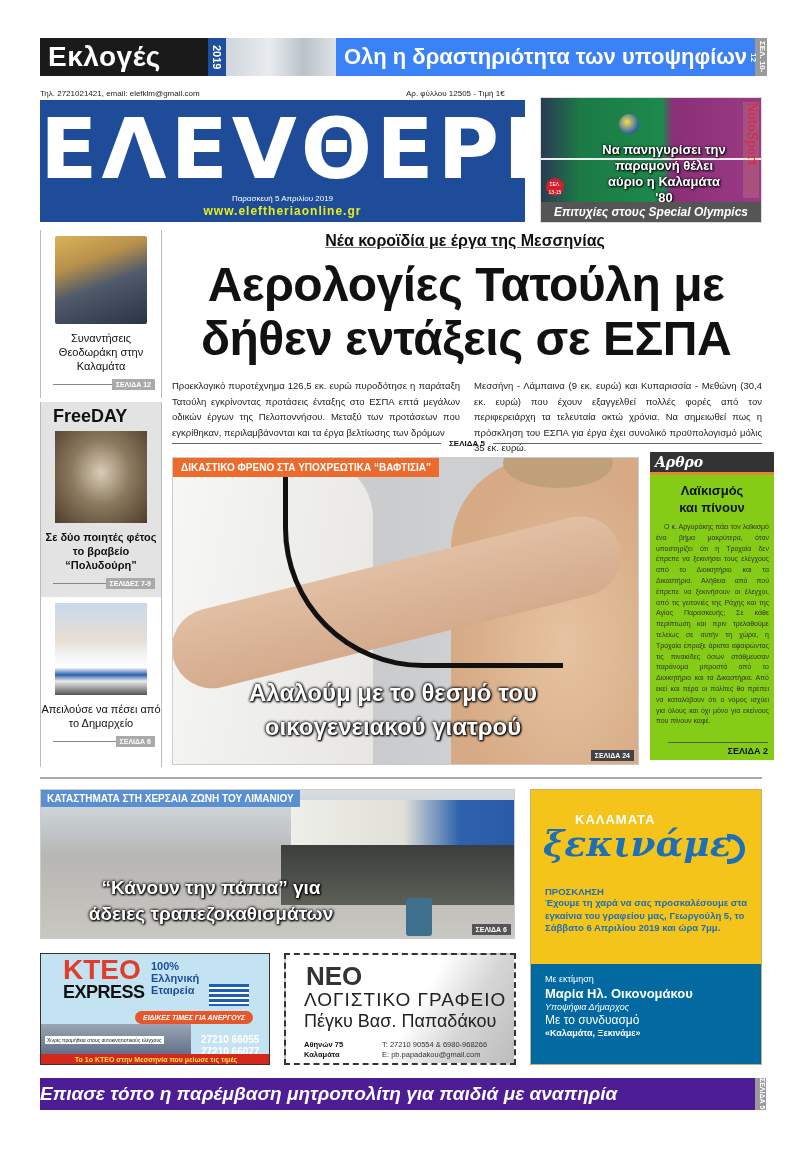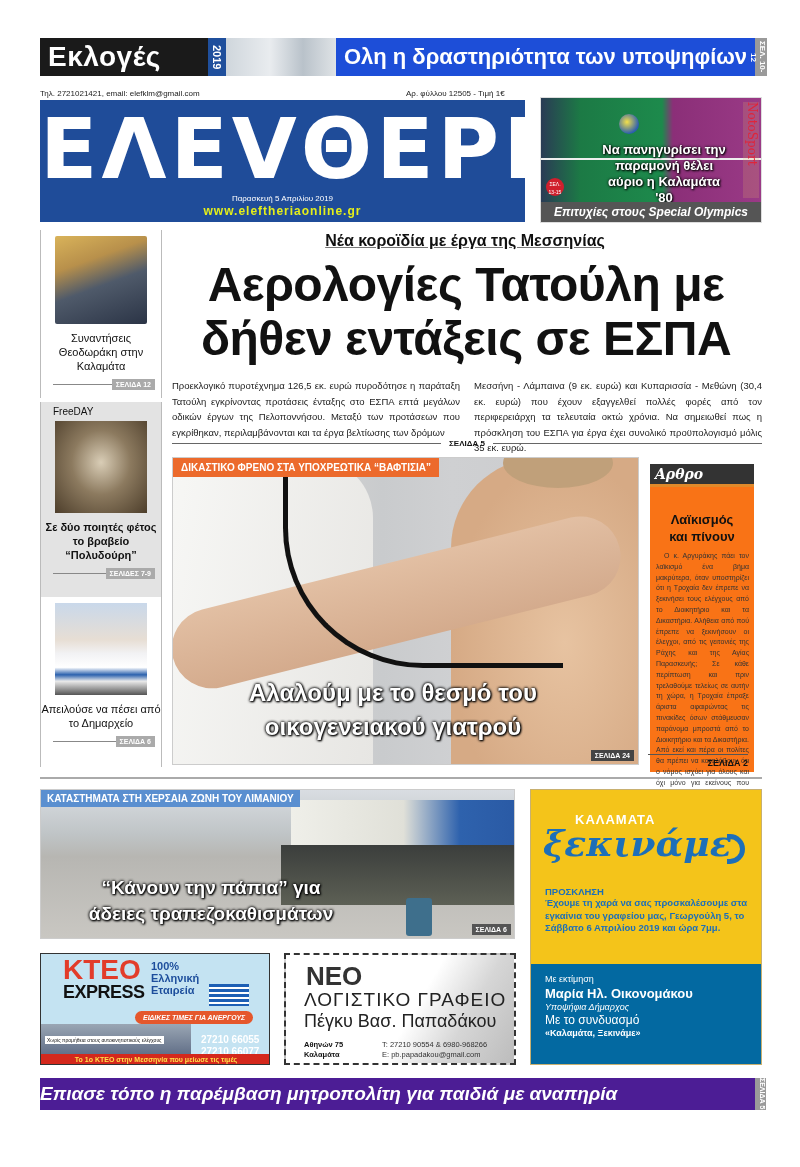--- a/index.html
+++ b/index.html
@@ -5,21 +5,21 @@
   *{box-sizing:border-box;margin:0;padding:0}
   html,body{width:800px;height:1167px;background:#fff;overflow:hidden}
   body{position:relative;font-family:"Liberation Sans",sans-serif;color:#111}
   .abs{position:absolute}
 
   
   #elections{left:40px;top:38px;width:715px;height:38px;display:flex;}
   #elections .lbl{background:#1a1a1a;color:#fff;font-weight:bold;font-size:28px;line-height:38px;padding:0 8px;width:168px;letter-spacing:0.5px;font-family:"Liberation Sans",sans-serif}
   #elections .year{background:#1f4f9c;color:#fff;width:18px;font-size:11px;font-weight:bold;writing-mode:vertical-rl;text-align:center;line-height:18px}
   #elections .photo{width:110px;background:linear-gradient(90deg,#cfd6dc,#e9ecef 40%,#b9c2ca 70%,#dfe3e6);}
-  #elections .title{flex:1;background:#1d4ed8;color:#fff;font-weight:bold;font-size:22px;line-height:38px;text-align:center;transform-origin:left;}
+  #elections .title{flex:1;background:#3b82f6;color:#fff;font-weight:bold;font-size:22px;line-height:38px;text-align:center;transform-origin:left;}
   #elections-page{left:755px;top:38px;width:12px;height:38px;background:#9a9a9a;color:#fff;font-size:8px;writing-mode:vertical-rl;text-align:center;font-weight:bold}
 
   .meta{font-size:8px;color:#222}
   #masthead{left:40px;top:100px;width:485px;height:122px;background:#1f4c99;}
   #masthead .logo{position:absolute;left:0;top:4px;width:100%;text-align:center;color:#fff;font-weight:bold;font-size:84px;letter-spacing:4px;line-height:90px;font-family:"DejaVu Sans",sans-serif}
   #masthead .date{position:absolute;left:0;top:94px;width:100%;text-align:center;color:#fff;font-size:8px}
   #masthead .url{position:absolute;left:0;top:104px;width:100%;text-align:center;color:#e4ee1a;font-size:12px;font-weight:bold;letter-spacing:1px}
 
   #sport{left:540px;top:97px;width:222px;height:126px;border:1px solid #ddd;}
   #sport .img{position:absolute;left:0;top:0;width:220px;height:104px;background:linear-gradient(90deg,#2a3b55 0%,#1c7a45 18%,#1d8a4c 55%,#8b2f78 60%,#9a3a86 100%);}
@@ -51,23 +51,23 @@
   #mainphoto .shirt{position:absolute;left:0;top:0;width:200px;height:308px;background:linear-gradient(100deg,#f7f7f5,#e7e6e3);border-radius:0 60px 0 0}
   #mainphoto .back{position:absolute;left:278px;top:0;width:190px;height:308px;background:radial-gradient(ellipse at 60% 60%,#e7c3a1,#d6aa85 70%);border-radius:90px 0 0 0}
   #mainphoto .hair{position:absolute;left:330px;top:-20px;width:110px;height:50px;border-radius:50%;background:#c0a07a}
   #mainphoto .arm{position:absolute;left:0;top:160px;width:460px;height:80px;background:linear-gradient(180deg,#e2bfa3,#d4ab8d);transform:rotate(-14deg);transform-origin:left;border-radius:40px}
   #mainphoto .tube{position:absolute;left:110px;top:10px;width:280px;height:200px;border:5px solid #111;border-top:none;border-right:none;border-radius:0 0 0 140px}
   #mainphoto .label{position:absolute;left:0;top:0;background:#ec6a2c;color:#fff;font-weight:bold;font-size:10px;padding:4px 8px}
   #mainphoto .hl{position:absolute;left:0;top:218px;width:440px;text-align:center;color:#fff;font-weight:bold;font-size:24px;line-height:34px;text-shadow:0 0 3px #000,0 0 3px #000,1px 1px 2px #000}
   #mainphoto .pg{position:absolute;right:4px;bottom:3px;background:#444;color:#fff;font-size:7px;padding:2px 4px;font-weight:bold}
 
   
-  #article{left:650px;top:464px;width:104px;height:308px;background:#f97316}
+  #article{left:650px;top:452px;width:124px;height:308px;background:#84cc16}
   #article .hd{background:#333;color:#fff;font-family:"DejaVu Serif",serif;font-style:italic;font-weight:bold;font-size:14px;padding:2px 5px;border-bottom:3px solid #e0892a}
-  #article .tt{text-align:center;font-size:13px;line-height:17px;margin-top:24px;font-weight:bold}
+  #article .tt{text-align:center;font-size:13px;line-height:17px;margin-top:7px;font-weight:bold}
   #article .bd{font-size:7px;line-height:10.8px;padding:6px 5px 0 6px;text-align:justify;color:#333;text-indent:8px}
   #article .pg{position:absolute;right:6px;bottom:4px;font-size:9px;font-weight:bold;border-top:1px solid #555;width:100px;text-align:right;padding-top:3px}
 
   #divider{left:40px;top:777px;width:722px;height:2px;background:#aaa}
 
   
   #port{left:40px;top:789px;width:475px;height:150px;overflow:hidden;border:1px solid #ccc;background:linear-gradient(180deg,#d9dde2 0%,#bfc4c6 30%,#b7b6b2 45%,#c9c7c2 100%)}
   #port .awn{position:absolute;left:250px;top:10px;width:225px;height:50px;background:linear-gradient(90deg,#efefe9,#e0e0d8 50%,#2e62ad 75%,#2a5aa5)}
   #port .shops{position:absolute;left:240px;top:55px;width:235px;height:60px;background:linear-gradient(180deg,#3b3e3c,#5d6055)}
   #port .label{position:absolute;left:0;top:0;background:#5a8fd0;color:#fff;font-weight:bold;font-size:10px;padding:3px 6px}
@@ -148,21 +148,21 @@
 <div class="abs side" style="top:230px;height:168px">
   <div class="ph" style="background:linear-gradient(160deg,#d9b35a 0%,#b8904b 30%,#4f5a6a 55%,#2b3446 100%);border-radius:2px"></div>
   <div class="t">Συναντήσεις Θεοδωράκη στην Καλαμάτα</div>
   <div class="pg">
       <span class="ln"></span>
       <span class="pb">ΣΕΛΙΔΑ 12</span>
     </div>
 </div>
 
 <div class="abs side" style="top:402px;height:195px;background:#e3e3e3">
-  <div style="margin:4px 0 0 12px;font-weight:normal;font-size:10px"><span>FreeDAY</span></div>
+  <div style="margin:4px 0 0 12px;font-weight:bold;font-size:18px"><span>FreeDAY</span></div>
   <div class="ph" style="height:92px;margin-top:4px;background:radial-gradient(ellipse at 50% 45%,#d9cdb6 0%,#8c7a5f 45%,#4d3e2b 100%)"></div>
   <div class="t" style="font-weight:bold">Σε δύο ποιητές φέτος το βραβείο “Πολυδούρη”</div>
   <div class="pg">
       <span class="ln"></span>
       <span class="pb">ΣΕΛΙΔΕΣ 7-9</span>
     </div>
 </div>
 
 <div class="abs side" style="top:597px;height:170px">
   <div class="ph" style="height:92px;background:linear-gradient(180deg,#c9d8ea 0%,#e7ded4 40%,#f2f2f4 55%,#ffffff 70%,#2c62ae 78%,#eaeaea 85%,#555 100%)"></div>

